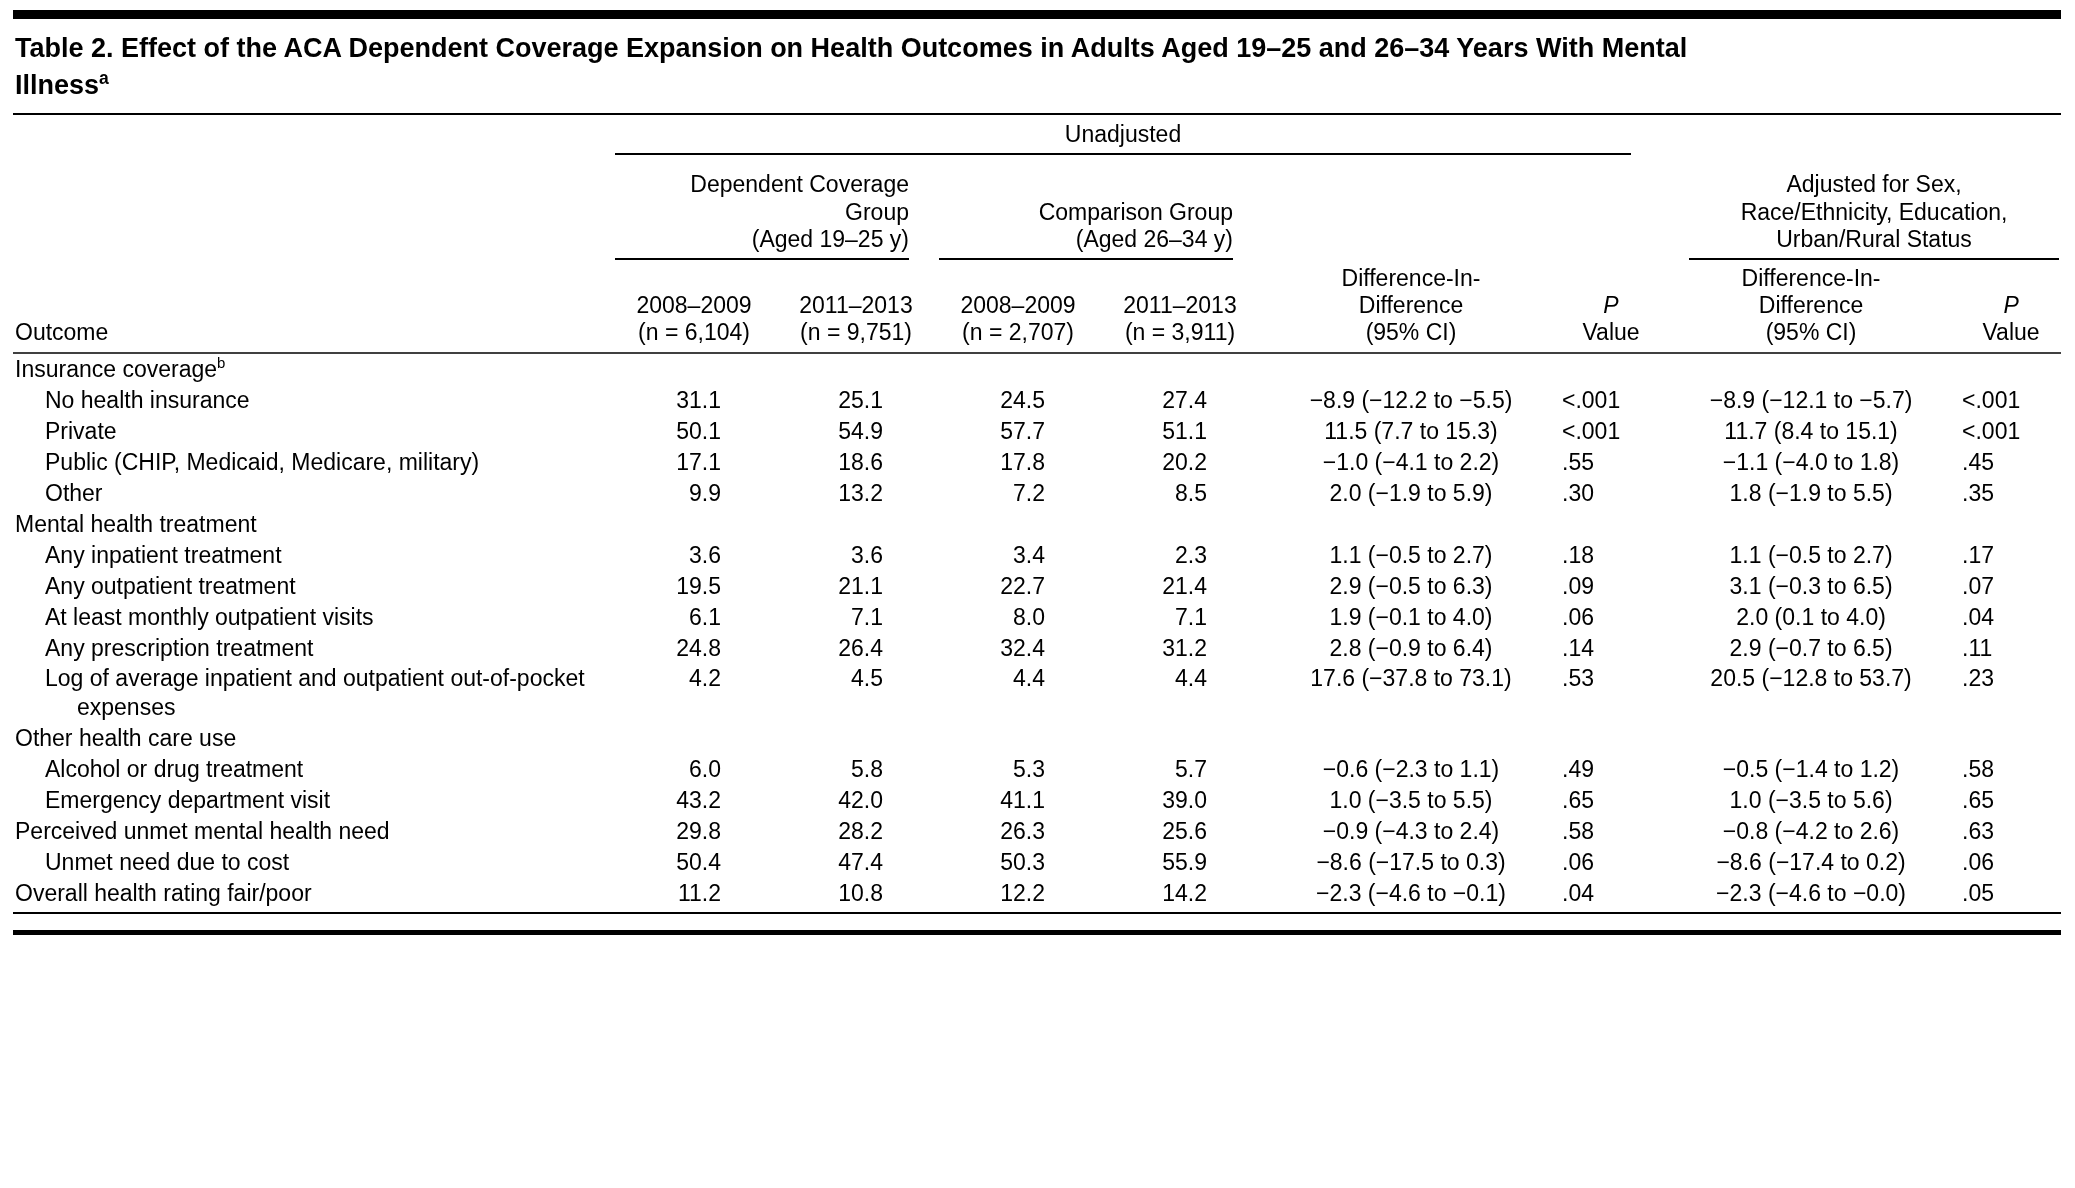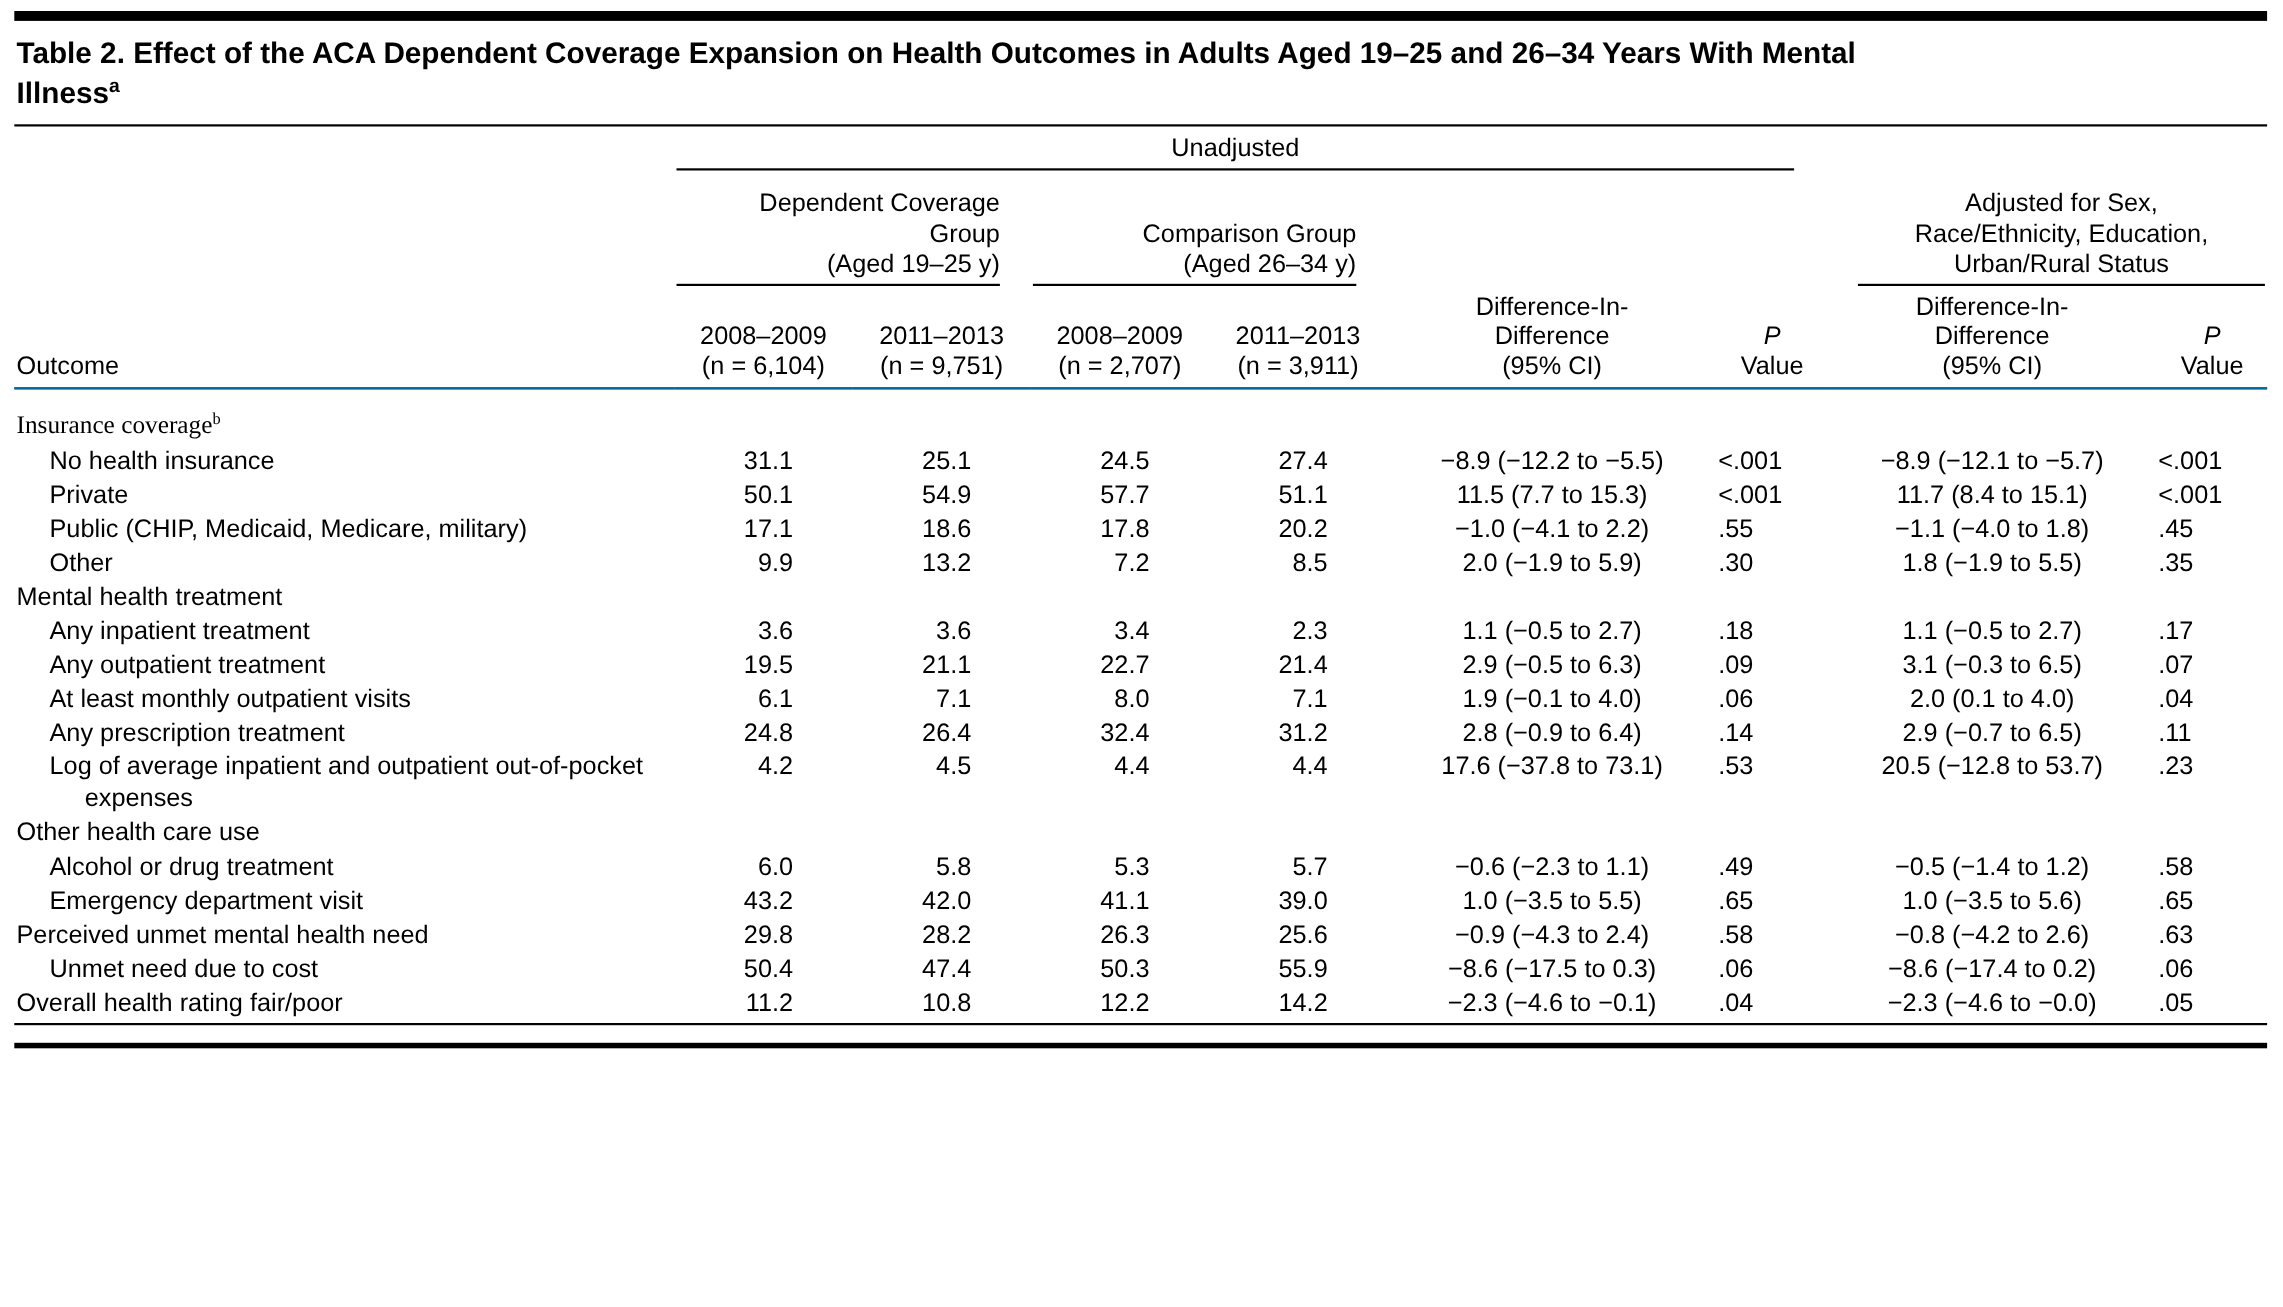--- a/index.html
+++ b/index.html
@@ -54,29 +54,29 @@
 
   .adjtext { display: inline-block; max-width: 310px; }
   .gname { display: inline-block; max-width: 235px; }
   .gaged { display: block; }
   .didname { display: inline-block; max-width: 190px; }
   .didci { display: block; }
   .pword { display: block; }
   .yr-n { display: block; }
   thead th.yr, thead th.did-h, thead th.p-h { padding-top: 5px; }
 
-  .hb { border-bottom: 2px solid #0369a1; }
+  .hb { border-bottom: 2px solid #404040; }
 
   tbody td {
     vertical-align: top;
     line-height: 1.26;
     padding-top: 1px;
     padding-bottom: 1px;
   }
-  tbody tr:first-child td { padding-top: 18px; font-family: Liberation Serif, serif; }
+  tbody tr:first-child td { padding-top: 0; }
   td.label { text-align: left; }
   td.label.ind0 { padding-left: 2px; }
   td.label.ind1 { padding-left: 64px; text-indent: -32px; }
   td.num { text-align: right; padding-right: 54px; }
   td.did { text-align: center; }
   td.pv  { text-align: left; padding-right: 20px; }
   tbody sup { font-size: 65%; }
 
   .footnotes {
     width: 2048px;

